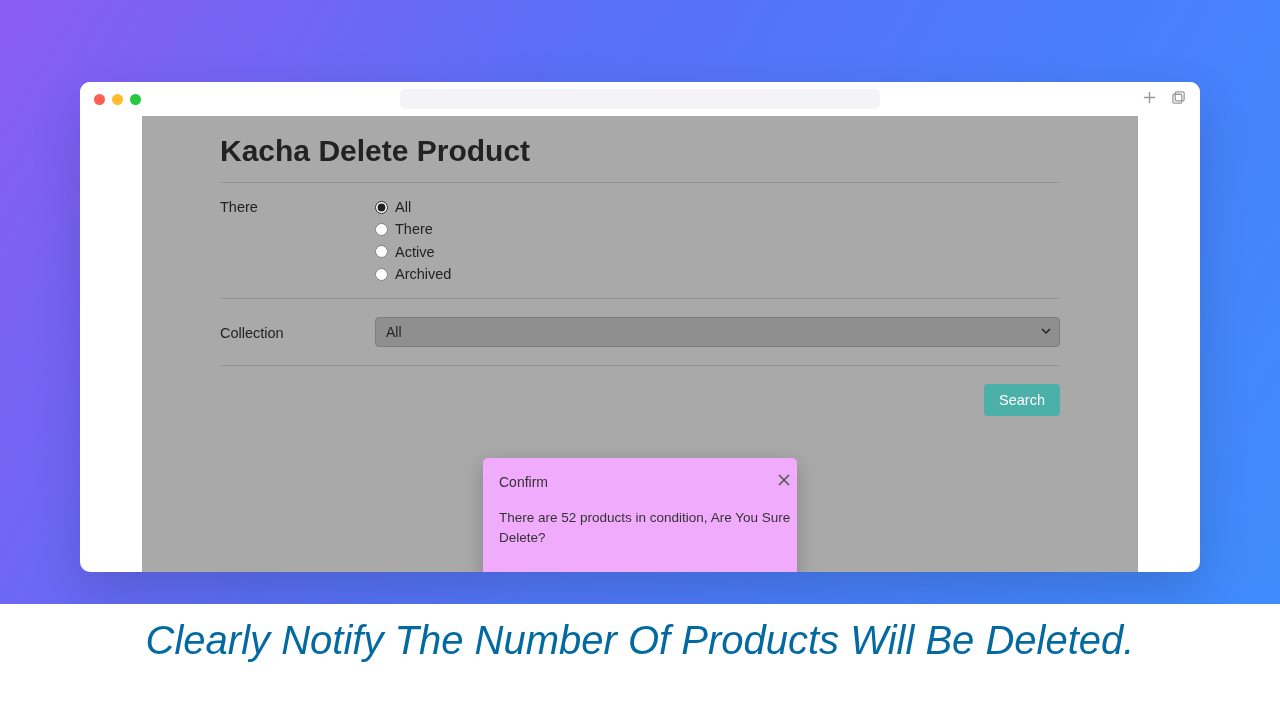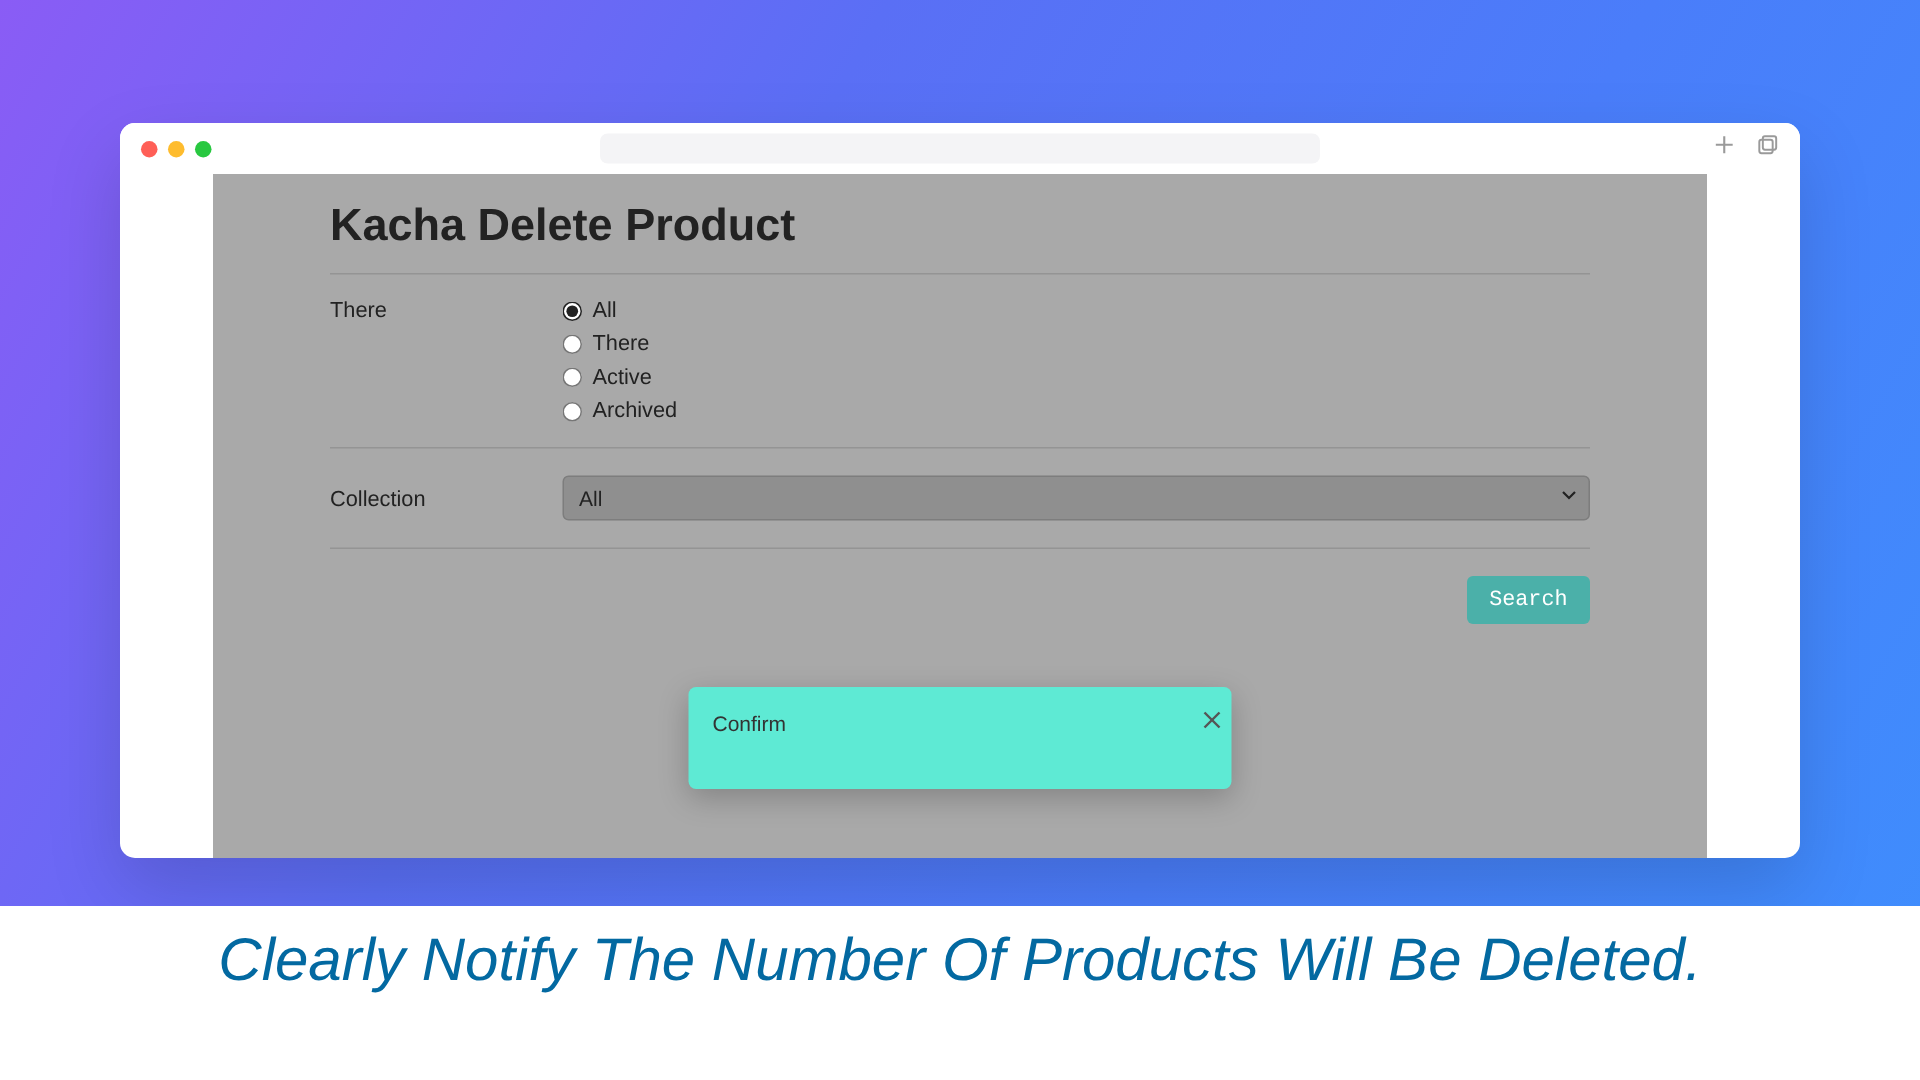--- a/index.html
+++ b/index.html
@@ -124,29 +124,28 @@
       padding-top: 18px;
     }
     .search-btn {
       background: #4bb0a9;
       color: #fff;
       border: none;
       border-radius: 4px;
       padding: 8px 15px;
       font-size: 14.5px;
       cursor: pointer;
-      font-family: Liberation Mono, monospace;
     }
     .modal {
       position: absolute;
       left: 50%;
       top: 376px;
       transform: translateX(-50%);
-      width: 362px;
-      background: #5eead4;
+      width: 314px;
+      background: #f0abfc;
       border-radius: 5px;
       box-shadow: 0 6px 20px rgba(0,0,0,0.22);
       padding: 13px 4px 13px 16px;
     }
     .modal-header {
       display: flex;
       justify-content: space-between;
       align-items: center;
       margin-bottom: 16px;
     }
@@ -263,18 +262,19 @@
     <div class="modal-header">
       <div class="modal-title">Confirm</div>
       <div class="modal-close">
         <svg width="14" height="14" viewBox="0 0 14 14">
             <line x1="2" y1="2" x2="12" y2="12" stroke="currentColor" stroke-width="1.6"></line>
             <line x1="12" y1="2" x2="2" y2="12" stroke="currentColor" stroke-width="1.6"></line>
           </svg>
       </div>
     </div>
     <div class="modal-body">
+      <div>There are 52 products in condition, Are You Sure Delete?</div>
     </div>
 
   </div>
 </div>
 
 <div class="caption">Clearly Notify The Number Of Products Will Be Deleted.</div>
 
 </body></html>

